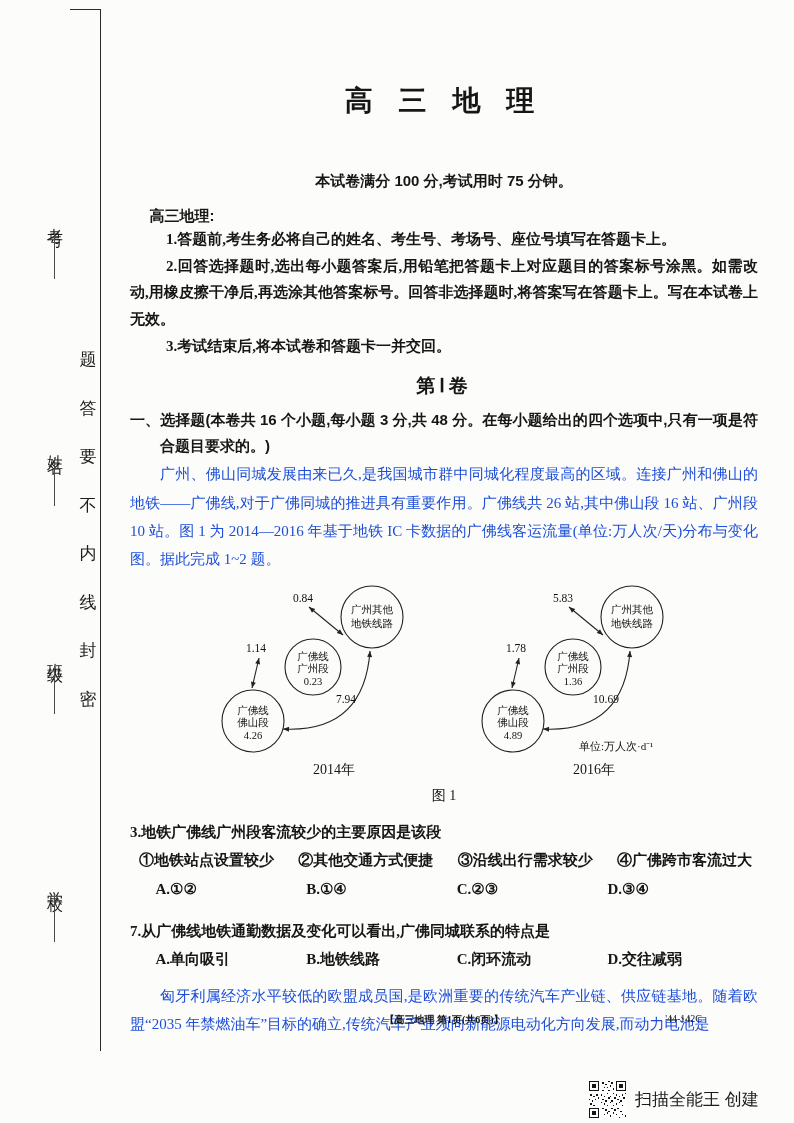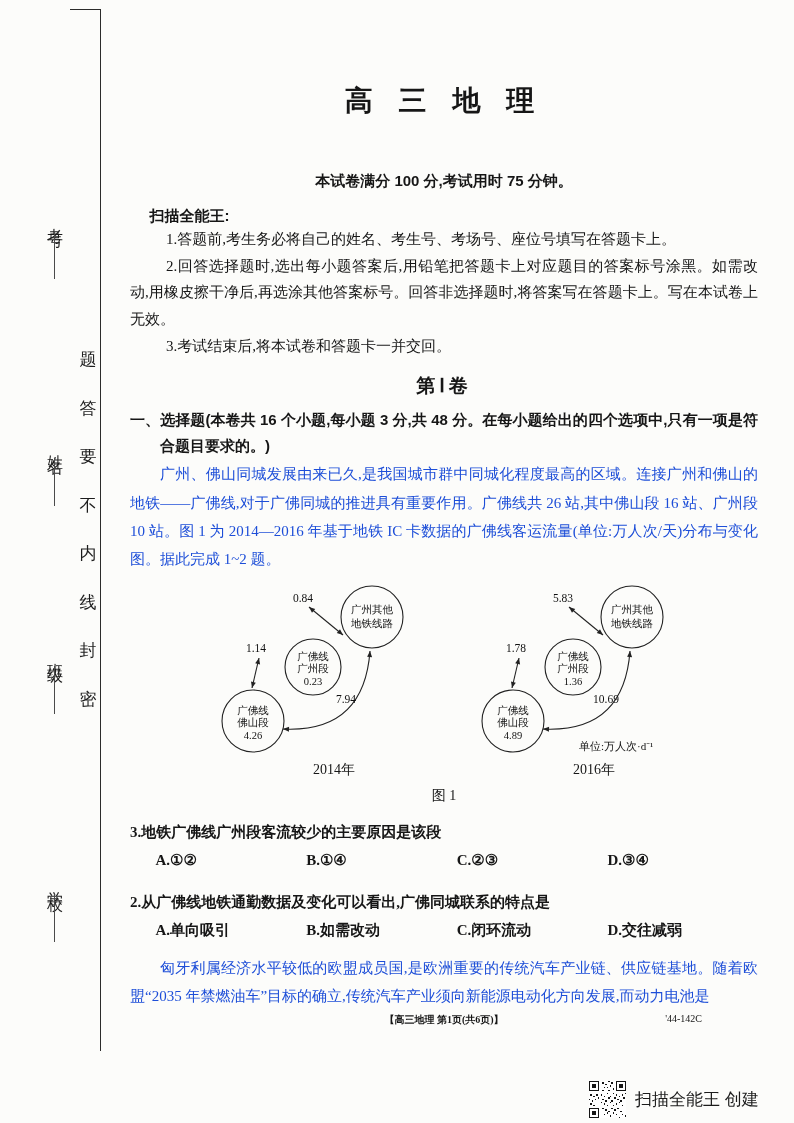--- a/index.html
+++ b/index.html
@@ -16,21 +16,21 @@
   .seal-field .lbl { writing-mode:vertical-rl; text-orientation:upright; font-size:16px; letter-spacing:5px; color:#1c1c1c; }
   .seal-field .blank { width:1px; height:48px; background:#4a4a4a; margin-top:6px; }
   .seal-chars { position:absolute; left:77px; top:348px; width:22px; text-align:center; }
   .seal-chars span { display:block; height:48.5px; font-size:17px; color:#1c1c1c; }
   
   .content { position:absolute; left:130px; top:82px; width:628px; }
   .hei { font-family:"Liberation Sans", sans-serif; font-weight:bold; }
   h1.title { font-size:28px; font-weight:bold; text-align:center; letter-spacing:9px; margin:0 0 52px; font-family:"Liberation Sans", sans-serif; }
   .subtitle { text-align:center; font-weight:bold; margin:0 0 16px; }
   .notice-title { margin:0; padding-left:1.3em; }
-  .notice-item { margin:0; line-height:1.78; text-indent:2.4em; text-align:justify; }
+  .notice-item { margin:0; line-height:1.78; text-indent:2.4em; text-align:justify;font-weight:bold; }
   .part-title { text-align:center; font-size:19px; font-weight:bold; letter-spacing:4px; margin:14px 0 8px; }
   .section-intro { margin:0 0 2px; line-height:1.7; padding-left:2em; text-indent:-2em; text-align:justify; }
   .passage { margin:0; line-height:1.88; text-indent:2em; text-align:justify; }
   .passage.kai { color:#1d4ed8; }
   
   .figure-row { display:flex; justify-content:center; gap:30px; margin:6px 0 0 40px; }
   .fig-block { width:230px; }
   .flow-svg { display:block; }
   .fl { stroke:#222; stroke-width:1.1; fill:none; }
   .ah { fill:#222; stroke:none; }
@@ -90,21 +90,21 @@
       <span>线</span>
       <span>封</span>
       <span>密</span>
     </div>
   </div>
 
   <div class="content">
     <h1 class="title">高 三 地 理</h1>
     <p class="subtitle hei">本试卷满分 100 分,考试用时 75 分钟。</p>
 
-    <p class="notice-title hei">扫描全能王:</p>
+    <p class="notice-title hei">高三地理:</p>
     <p class="notice-item">1.答题前,考生务必将自己的姓名、考生号、考场号、座位号填写在答题卡上。</p>
     <p class="notice-item">2.回答选择题时,选出每小题答案后,用铅笔把答题卡上对应题目的答案标号涂黑。如需改动,用橡皮擦干净后,再选涂其他答案标号。回答非选择题时,将答案写在答题卡上。写在本试卷上无效。</p>
     <p class="notice-item">3.考试结束后,将本试卷和答题卡一并交回。</p>
 
     <h2 class="part-title">第Ⅰ卷</h2>
     <p class="section-intro hei">一、选择题(本卷共 16 个小题,每小题 3 分,共 48 分。在每小题给出的四个选项中,只有一项是符合题目要求的。)</p>
 
     <p class="passage kai">广州、佛山同城发展由来已久,是我国城市群中同城化程度最高的区域。连接广州和佛山的地铁——广佛线,对于广佛同城的推进具有重要作用。广佛线共 26 站,其中佛山段 16 站、广州段 10 站。图 1 为 2014—2016 年基于地铁 IC 卡数据的广佛线客运流量(单位:万人次/天)分布与变化图。据此完成 1~2 题。</p>
 
     <div class="figure-row">
@@ -166,33 +166,39 @@
           <text class="fv unit" x="100" y="171">单位:万人次·d⁻¹</text>
         </svg>
         <div class="year-label">2016年</div>
       </div>
 
     </div>
     <p class="fig-caption">图 1</p>
 
     <div>
       <p class="q-stem">3.地铁广佛线广州段客流较少的主要原因是该段</p>
+      <div class="subs-row">
+        <span>①地铁站点设置较少</span>
+        <span>②其他交通方式便捷</span>
+        <span>③沿线出行需求较少</span>
+        <span>④广佛跨市客流过大</span>
+      </div>
       <div class="opt-row">
         <span>A.①②</span>
         <span>B.①④</span>
         <span>C.②③</span>
         <span>D.③④</span>
       </div>
     </div>
 
     <div class="q2">
-      <p class="q-stem">2.从广佛线地铁通勤数据及变化可以看出,广佛同城联系的特点是</p>
+      <p class="q-stem">7.从广佛线地铁通勤数据及变化可以看出,广佛同城联系的特点是</p>
       <div class="opt-row">
         <span>A.单向吸引</span>
-        <span>B.如需改动</span>
+        <span>B.地铁线路</span>
         <span>C.闭环流动</span>
         <span>D.交往减弱</span>
       </div>
     </div>
 
     <p class="passage kai passage2">匈牙利属经济水平较低的欧盟成员国,是欧洲重要的传统汽车产业链、供应链基地。随着欧盟“2035 年禁燃油车”目标的确立,传统汽车产业须向新能源电动化方向发展,而动力电池是</p>
   </div>
 
   <div class="footer">
     <span class="page-label">【高三地理 第1页(共6页)】</span>

